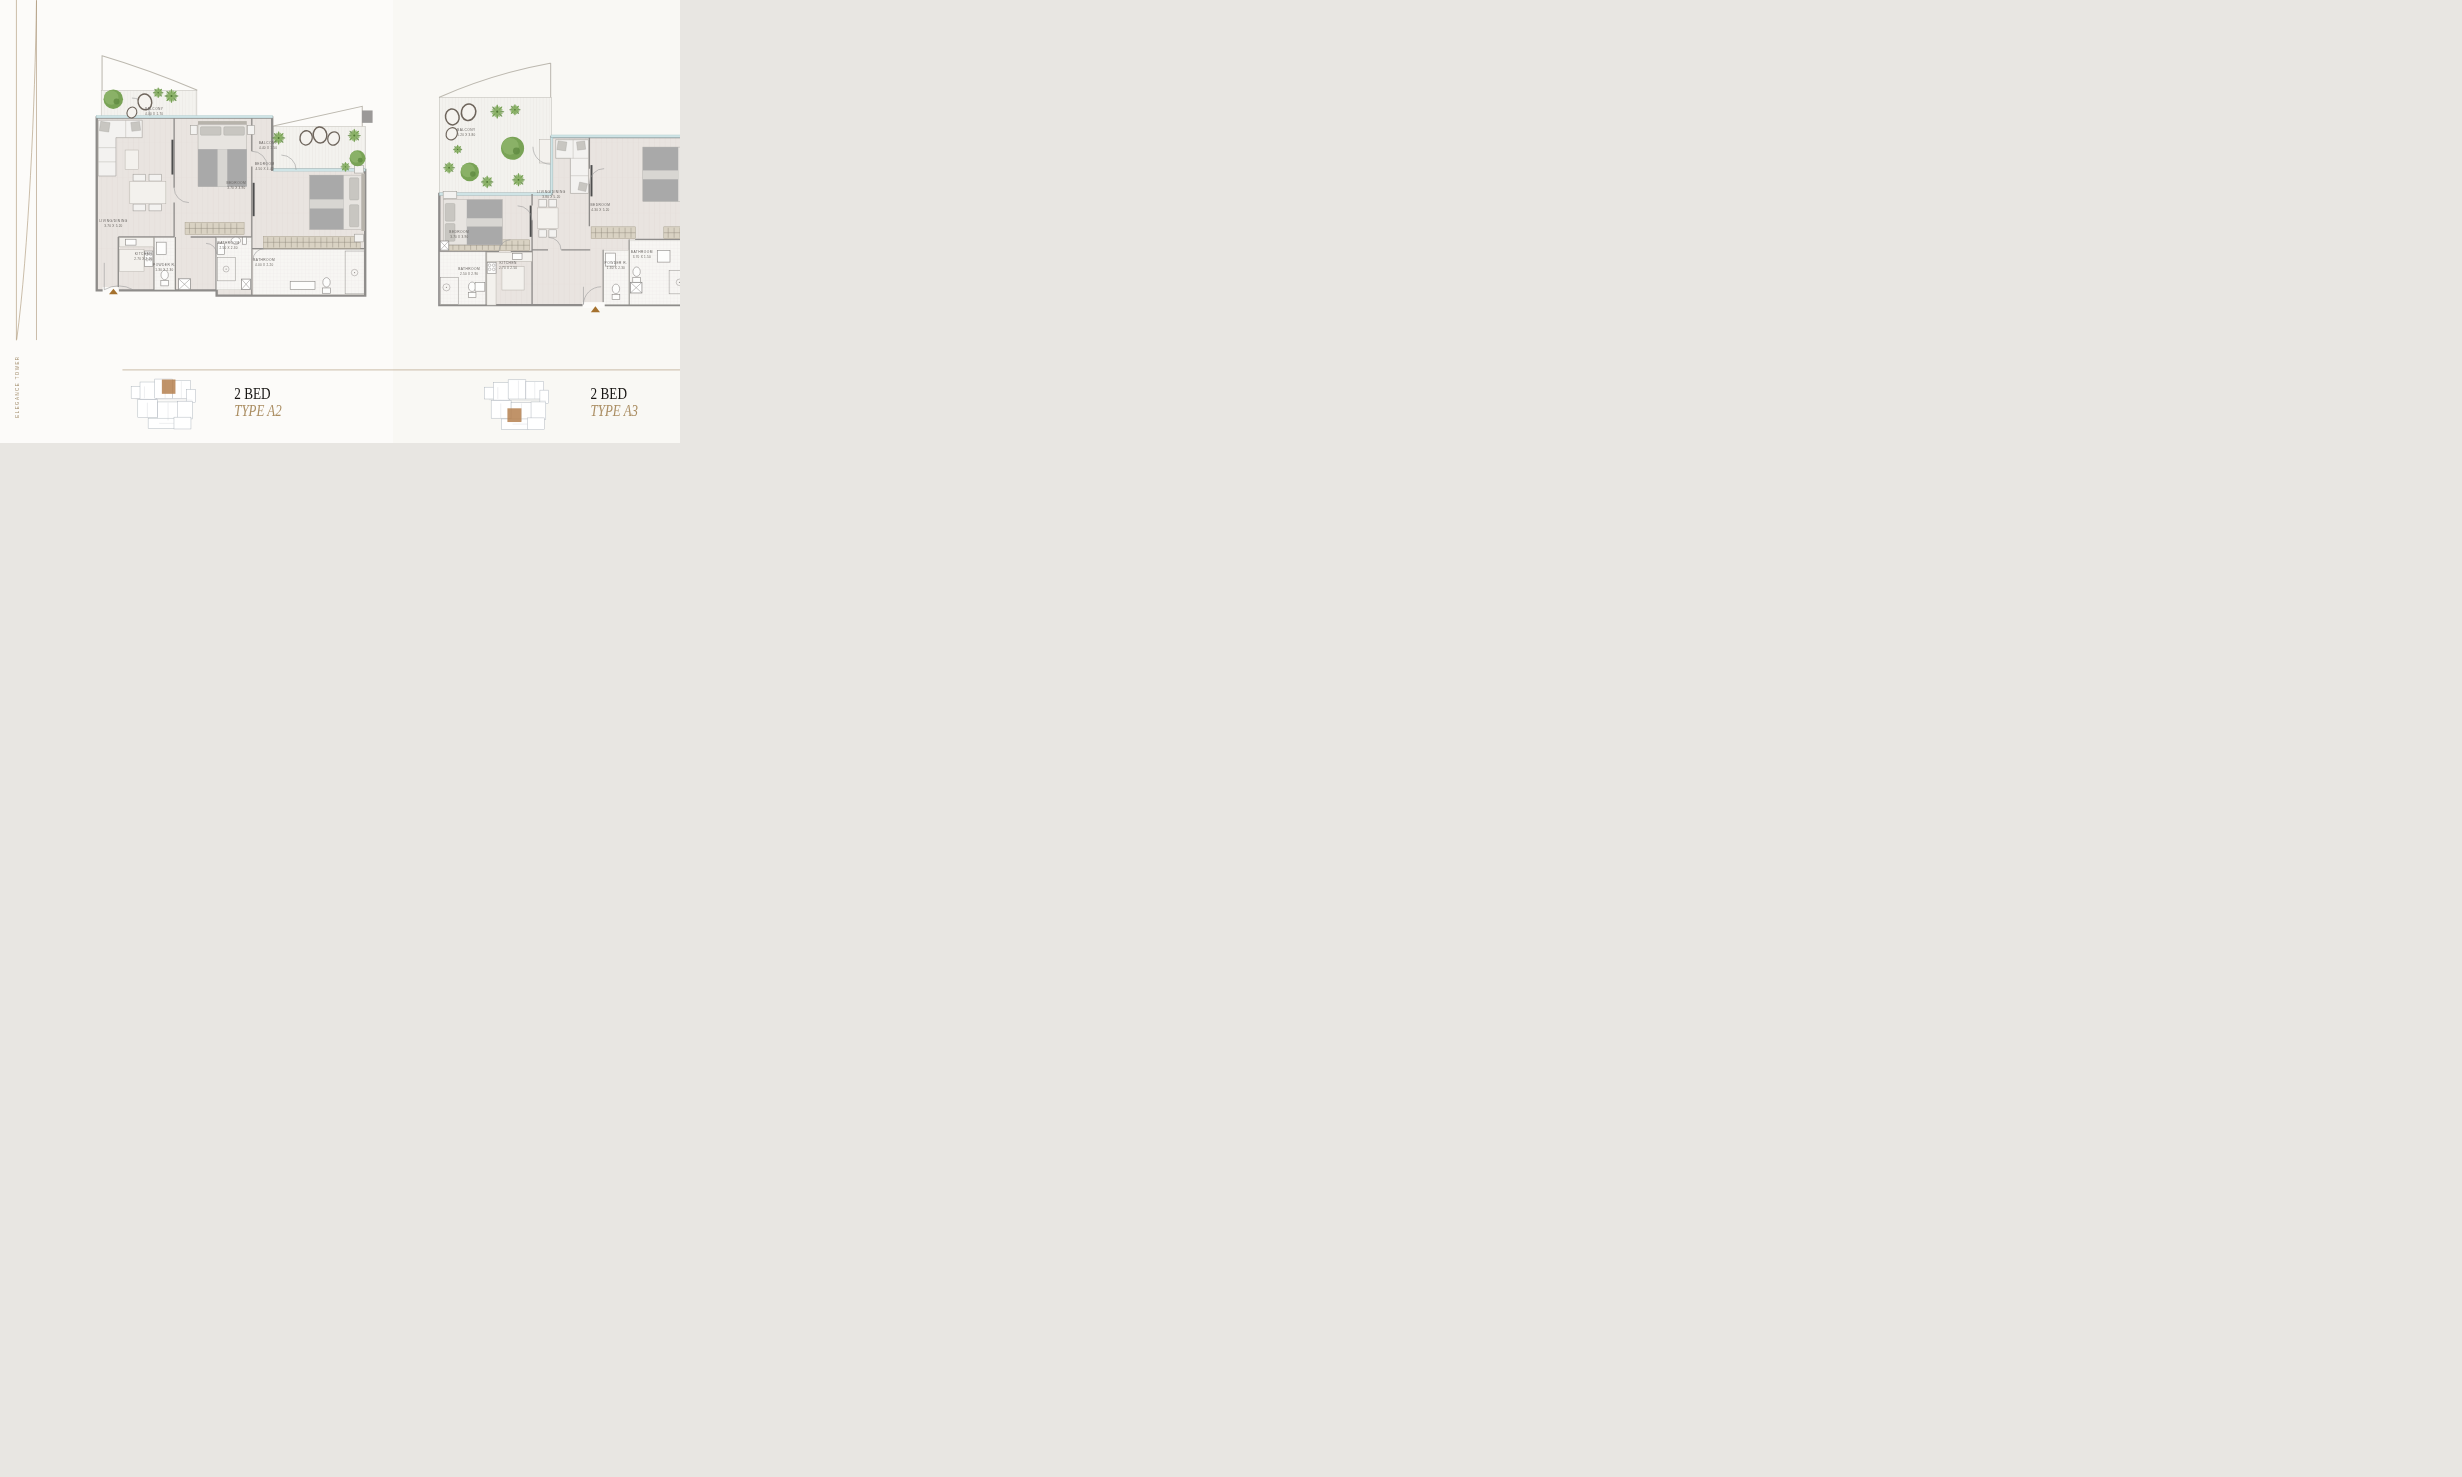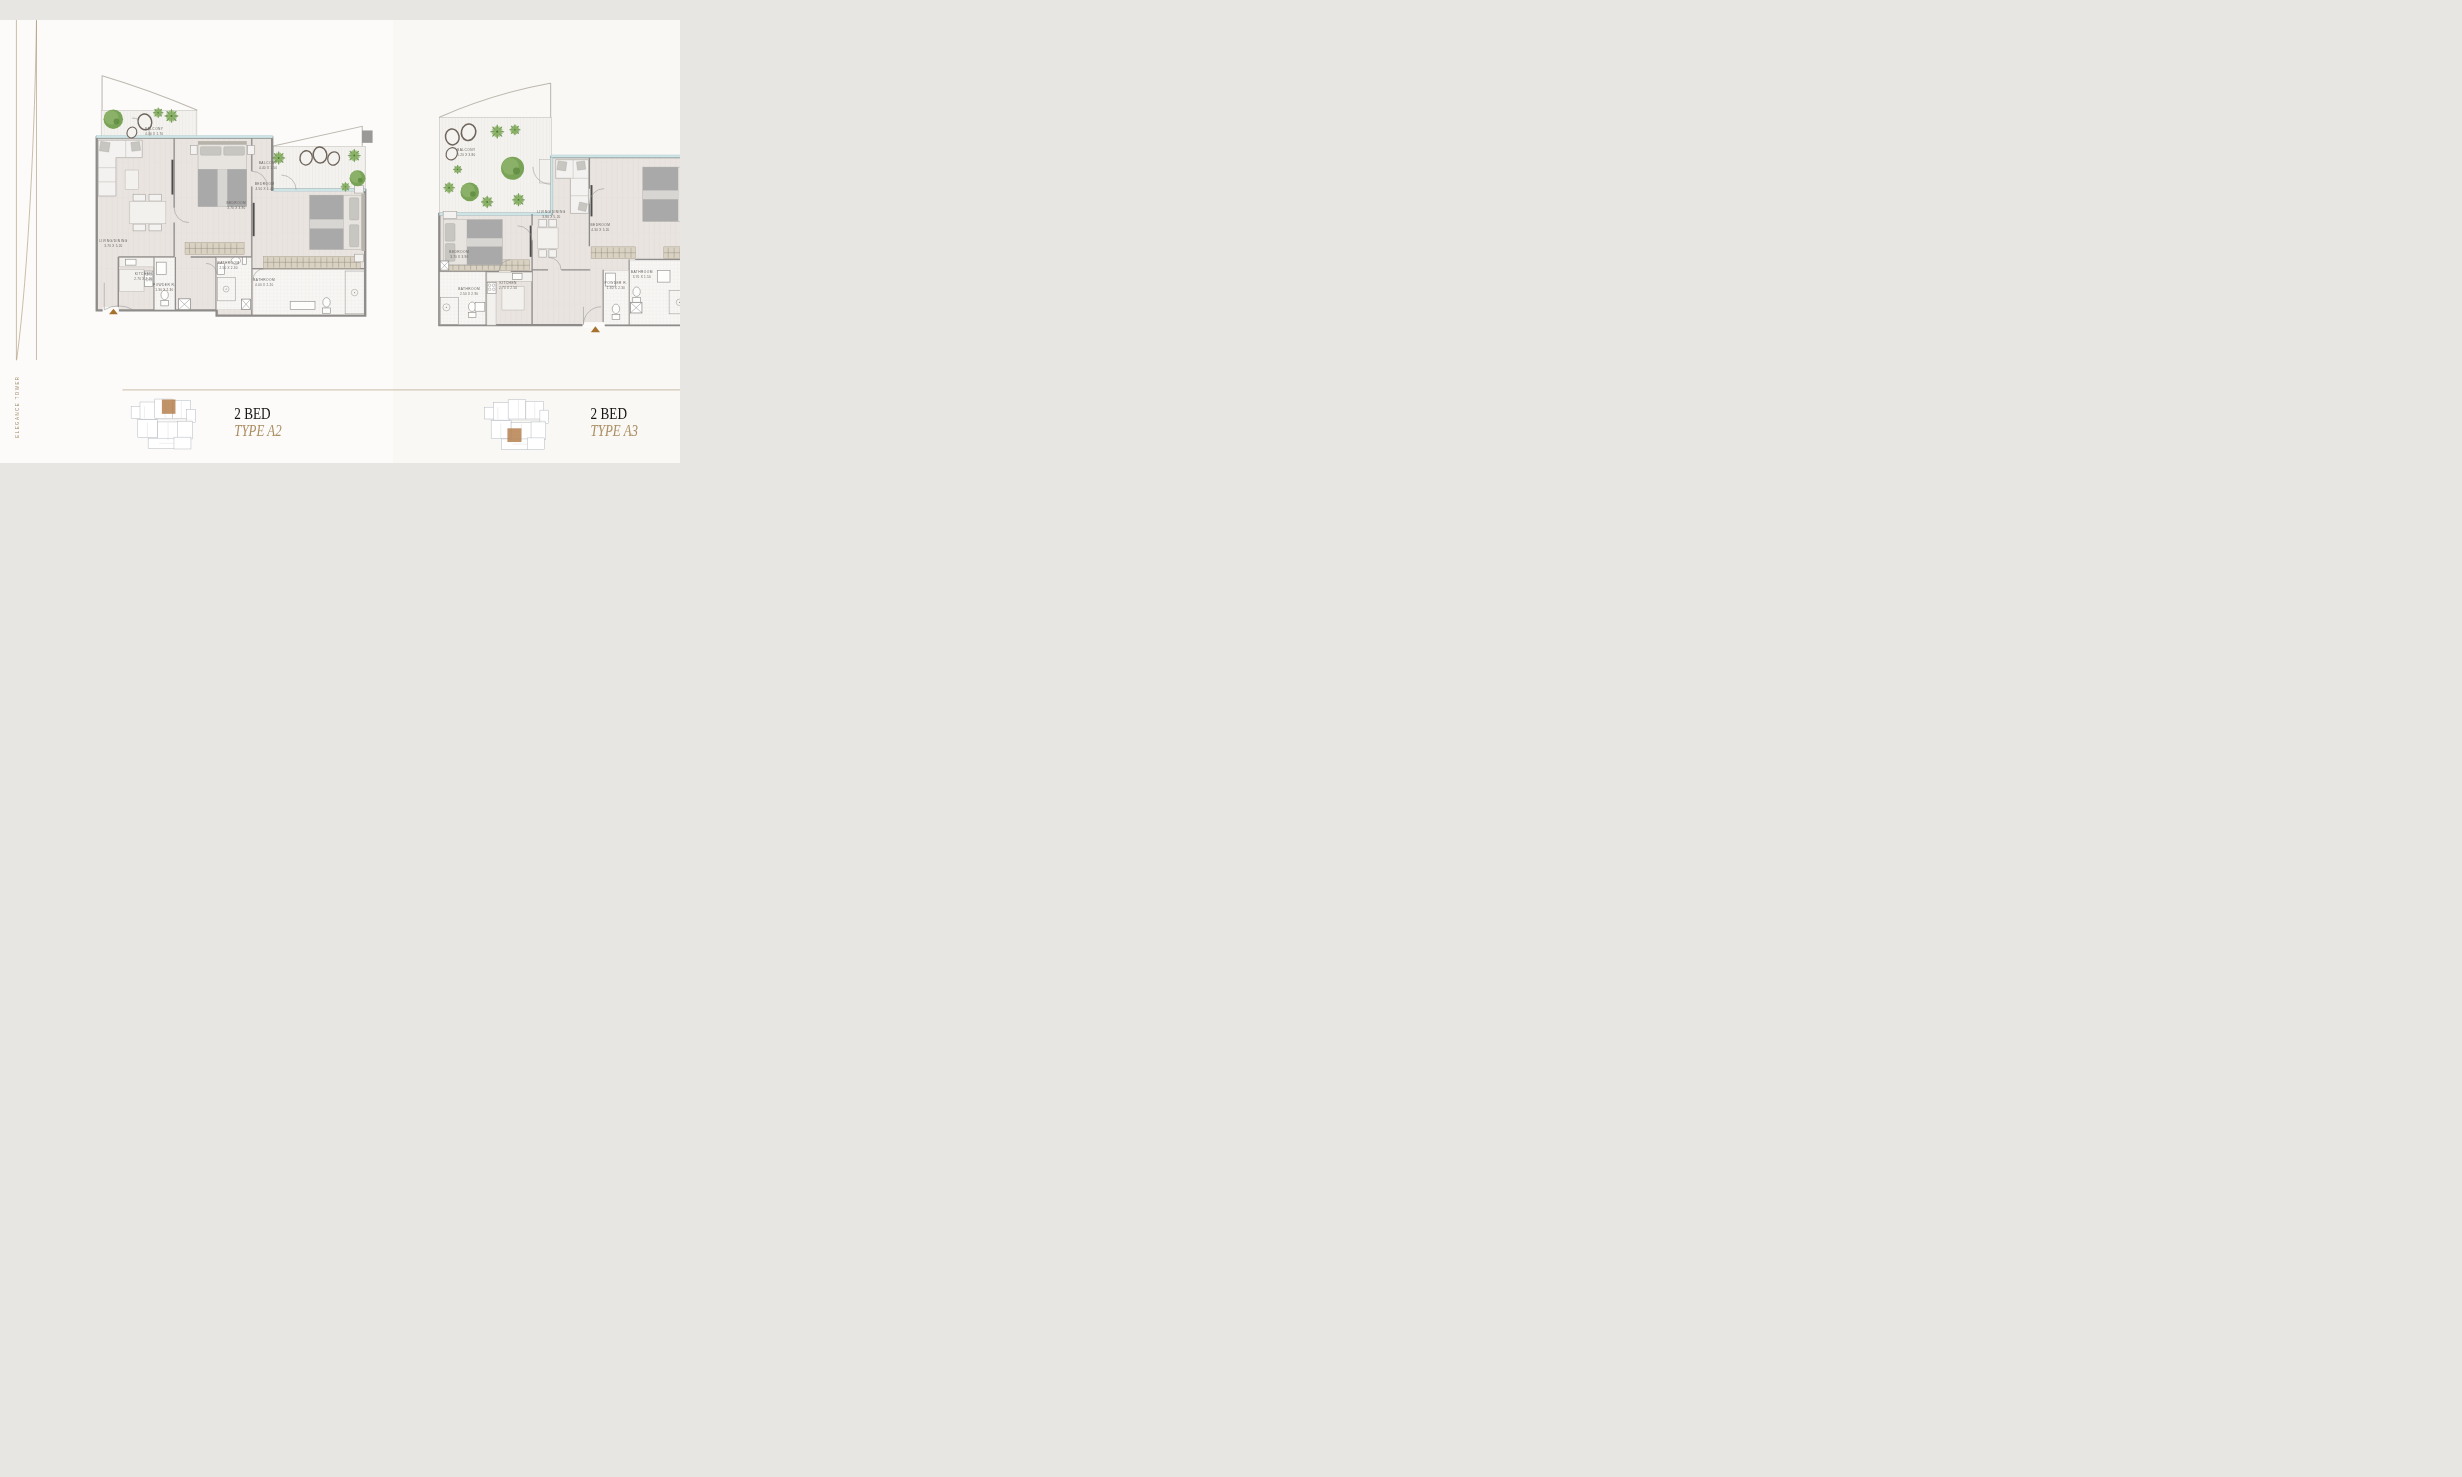--- a/index.html
+++ b/index.html
@@ -1,17 +1,17 @@
 <!DOCTYPE html>
 <html style="font-size:7.9px"><head>
 <meta charset="utf-8">
 <style>
   html,body{margin:0;padding:0;background:#e8e6e2;}
   .page{position:relative;width:680px;height:443px;background:#fcfbf9;overflow:hidden;
-        font-family:"Liberation Sans",sans-serif;margin-top:20px;}
+        font-family:"Liberation Sans",sans-serif;}
   svg{position:absolute;inset:0;display:block;}
 
   
   .wall-outer{fill:url(#planks);stroke:#8e8c8a;stroke-width:16;}
   .iwall{stroke:#8e8c8a;stroke-width:9;fill:none;}
   .deck{fill:url(#deck);stroke:#b3b0a9;stroke-width:3;}
   .glz{fill:#cfe4e6;stroke:#9bbcbe;stroke-width:2;}
   .sail{fill:none;stroke:#bcb8af;stroke-width:7;stroke-linecap:round;}
   .tile{fill:url(#tile);stroke:#b9b6b0;stroke-width:2;}
   .marble{fill:#f3f1ed;stroke:#b0aca5;stroke-width:3;}

